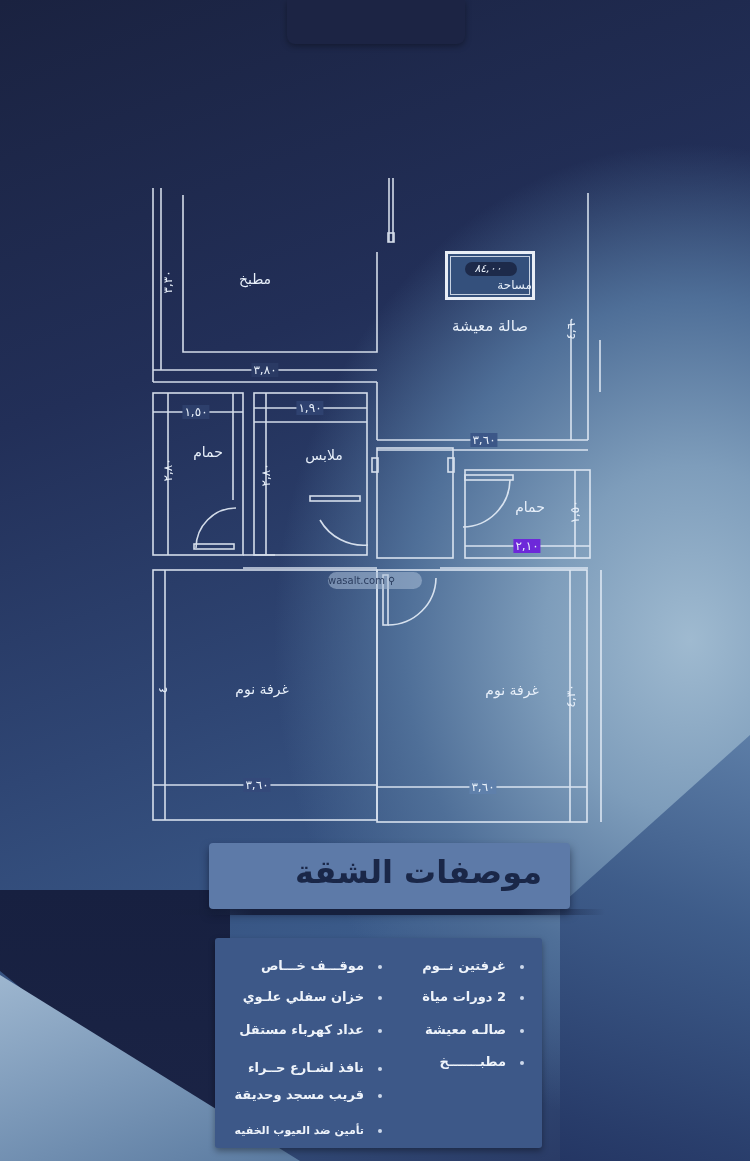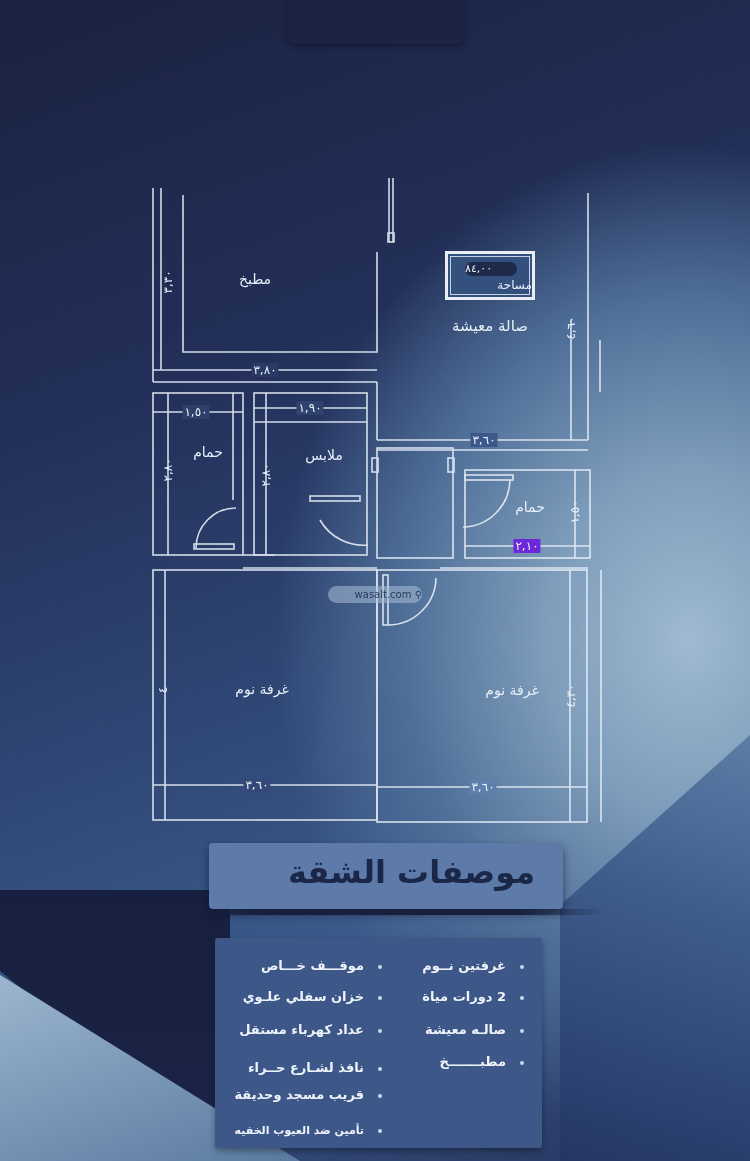--- a/index.html
+++ b/index.html
@@ -45,35 +45,36 @@
   }
   .dim.v { transform:translate(-50%,-50%) rotate(-90deg); }
   .area-box {
     position:absolute; left:445px; top:251px; width:90px; height:49px;
     border:3px solid #e9eef6; box-sizing:border-box;
     background:#34507c; outline:1px solid #c7d2e2; outline-offset:-6px;
   }
   .area-val {
     position:absolute; left:17px; top:8px; width:52px; height:14px;
     background:#1d2a4a; border-radius:8px; color:#e8f0fa; font-size:11px;
-    text-align:left; padding-right:6px; box-sizing:border-box; line-height:14px;
+    text-align:center; padding-right:6px; box-sizing:border-box; line-height:14px;font-style:italic;
   }
   .area-lbl {
     position:absolute; left:0; top:24px; width:100%; text-align:right;
     color:#e8f0fa; font-size:12px; direction:rtl;
   }
   .watermark {
     position:absolute; left:328px; top:572px; width:94px; height:17px;
     background:rgba(170,190,215,.55); border-radius:9px;
-    color:#2a3c5e; font-size:10px; line-height:17px; text-align:right;margin-top:14px;
+    color:#2a3c5e; font-size:10px; line-height:17px; text-align:left;
   }
   .title-banner {
     position:absolute; left:209px; top:843px; width:354px; height:66px;
     background:#5d7aa8; border-radius:4px;
     box-shadow:0 5px 8px rgba(10,15,35,.55);
+    padding-left:7px;
   }
   .title-banner span {
     position:absolute; right:28px; top:10px; font-size:32px; font-weight:bold;
     color:#1a2748; direction:rtl; font-family:"DejaVu Sans", sans-serif;
   }
   .title-underline {
     position:absolute; left:165px; top:909px; width:440px; height:6px;
     background:linear-gradient(90deg, rgba(20,28,50,0), #16203d 20%, #16203d 80%, rgba(20,28,50,0));
   }
   .specs {

